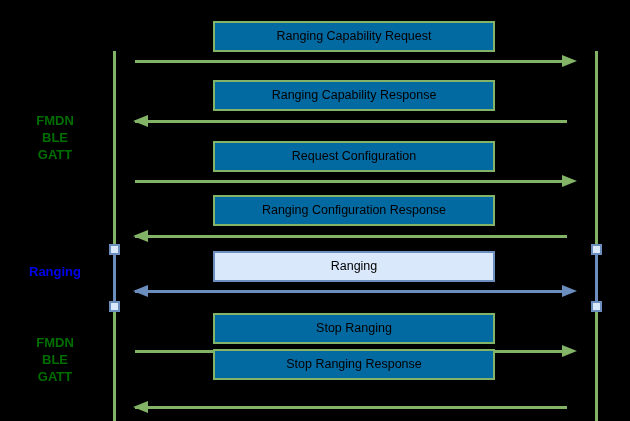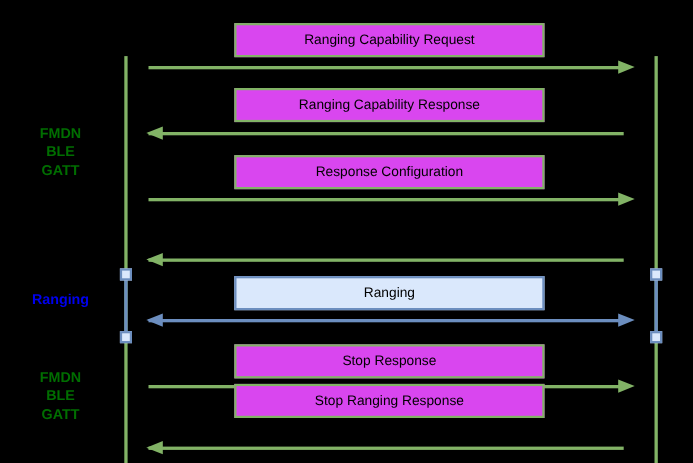--- a/index.html
+++ b/index.html
@@ -18,21 +18,21 @@
   
   .sq{position:absolute;width:11px;height:11px;box-sizing:border-box;
       background:#dae8fc;border:2px solid #6c8ebf;}
   .sq.c-left{left:109px;}
   .sq.c-right{left:591px;}
   .sq.r-top{top:244px;}
   .sq.r-bot{top:301px;}
   
   .box{
     position:absolute;left:213px;width:282px;height:31px;box-sizing:border-box;
-    border:2px solid #82b366;background:#d946ef;color:#000;
+    border:2px solid #82b366;background:#0369a1;color:#000;
     font-size:12.5px;line-height:27px;text-align:center;white-space:nowrap;
   }
   .box.blue{border-color:#6c8ebf;background:#dae8fc;}
   
   .aline{position:absolute;left:135px;width:432px;height:3px;background:#82b366;}
   .aline.blue{background:#6c8ebf;}
   
   .ahead{position:absolute;width:0;height:0;border-top:6px solid transparent;border-bottom:6px solid transparent;}
   .ahead.dir-right{left:562px;border-left:15px solid #82b366;}
   .ahead.dir-left{left:133px;border-right:15px solid #82b366;}
@@ -78,33 +78,34 @@
   </div>
 
   <div class="box" style="top:21px">Ranging Capability Request</div>
   <div class="aline" style="top:60px"></div>
   <div class="ahead dir-right" style="top:55px"></div>
 
   <div class="box" style="top:80px">Ranging Capability Response</div>
   <div class="aline" style="top:120px"></div>
   <div class="ahead dir-left" style="top:115px"></div>
 
-  <div class="box" style="top:141px">Response Configuration</div>
+  <div class="box" style="top:141px">Request Configuration</div>
   <div class="aline" style="top:180px"></div>
   <div class="ahead dir-right" style="top:175px"></div>
 
+  <div class="box" style="top:195px">Ranging Configuration Response</div>
   <div class="aline" style="top:235px"></div>
   <div class="ahead dir-left" style="top:230px"></div>
 
   <div class="box blue" style="top:251px">Ranging</div>
   <div class="aline blue" style="top:290px"></div>
   <div class="ahead blue dir-left" style="top:285px"></div>
   <div class="ahead blue dir-right" style="top:285px"></div>
 
-  <div class="box" style="top:313px">Stop Response</div>
+  <div class="box" style="top:313px">Stop Ranging</div>
   <div class="aline" style="top:350px"></div>
   <div class="ahead dir-right" style="top:345px"></div>
 
   <div class="box" style="top:349px">Stop Ranging Response</div>
   <div class="aline" style="top:406px"></div>
   <div class="ahead dir-left" style="top:401px"></div>
 
 </div>
 
 </body></html>

